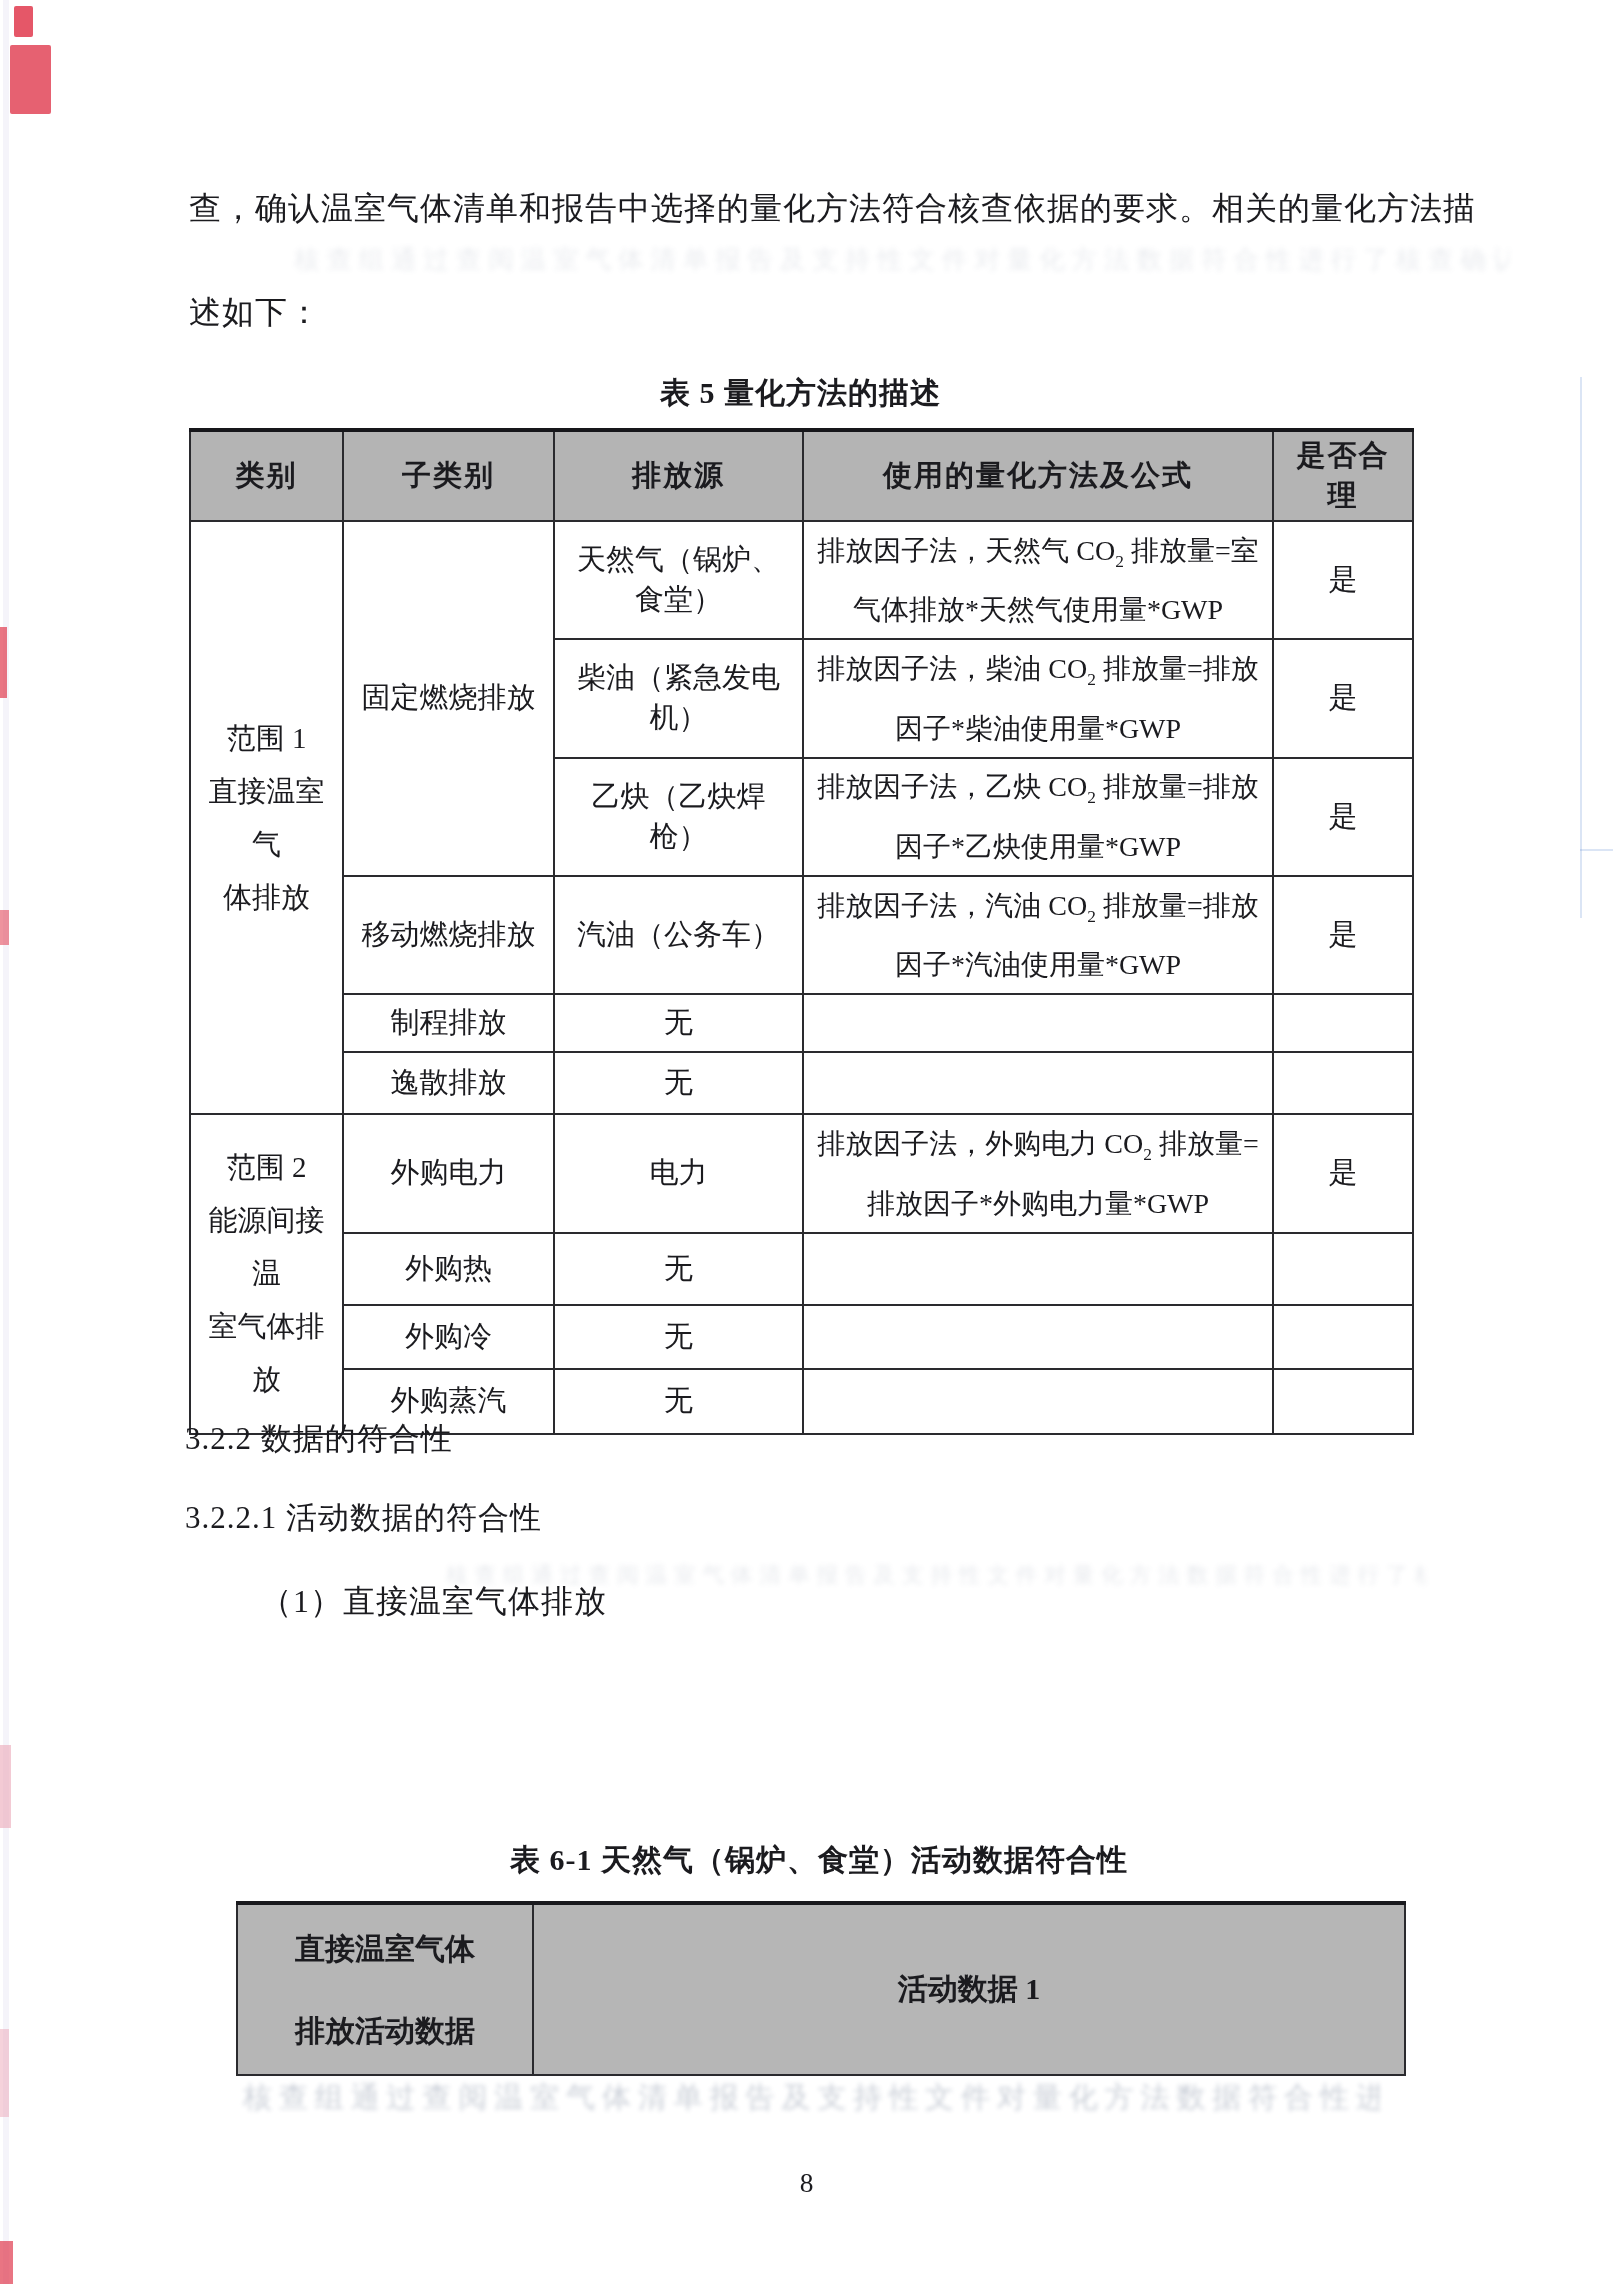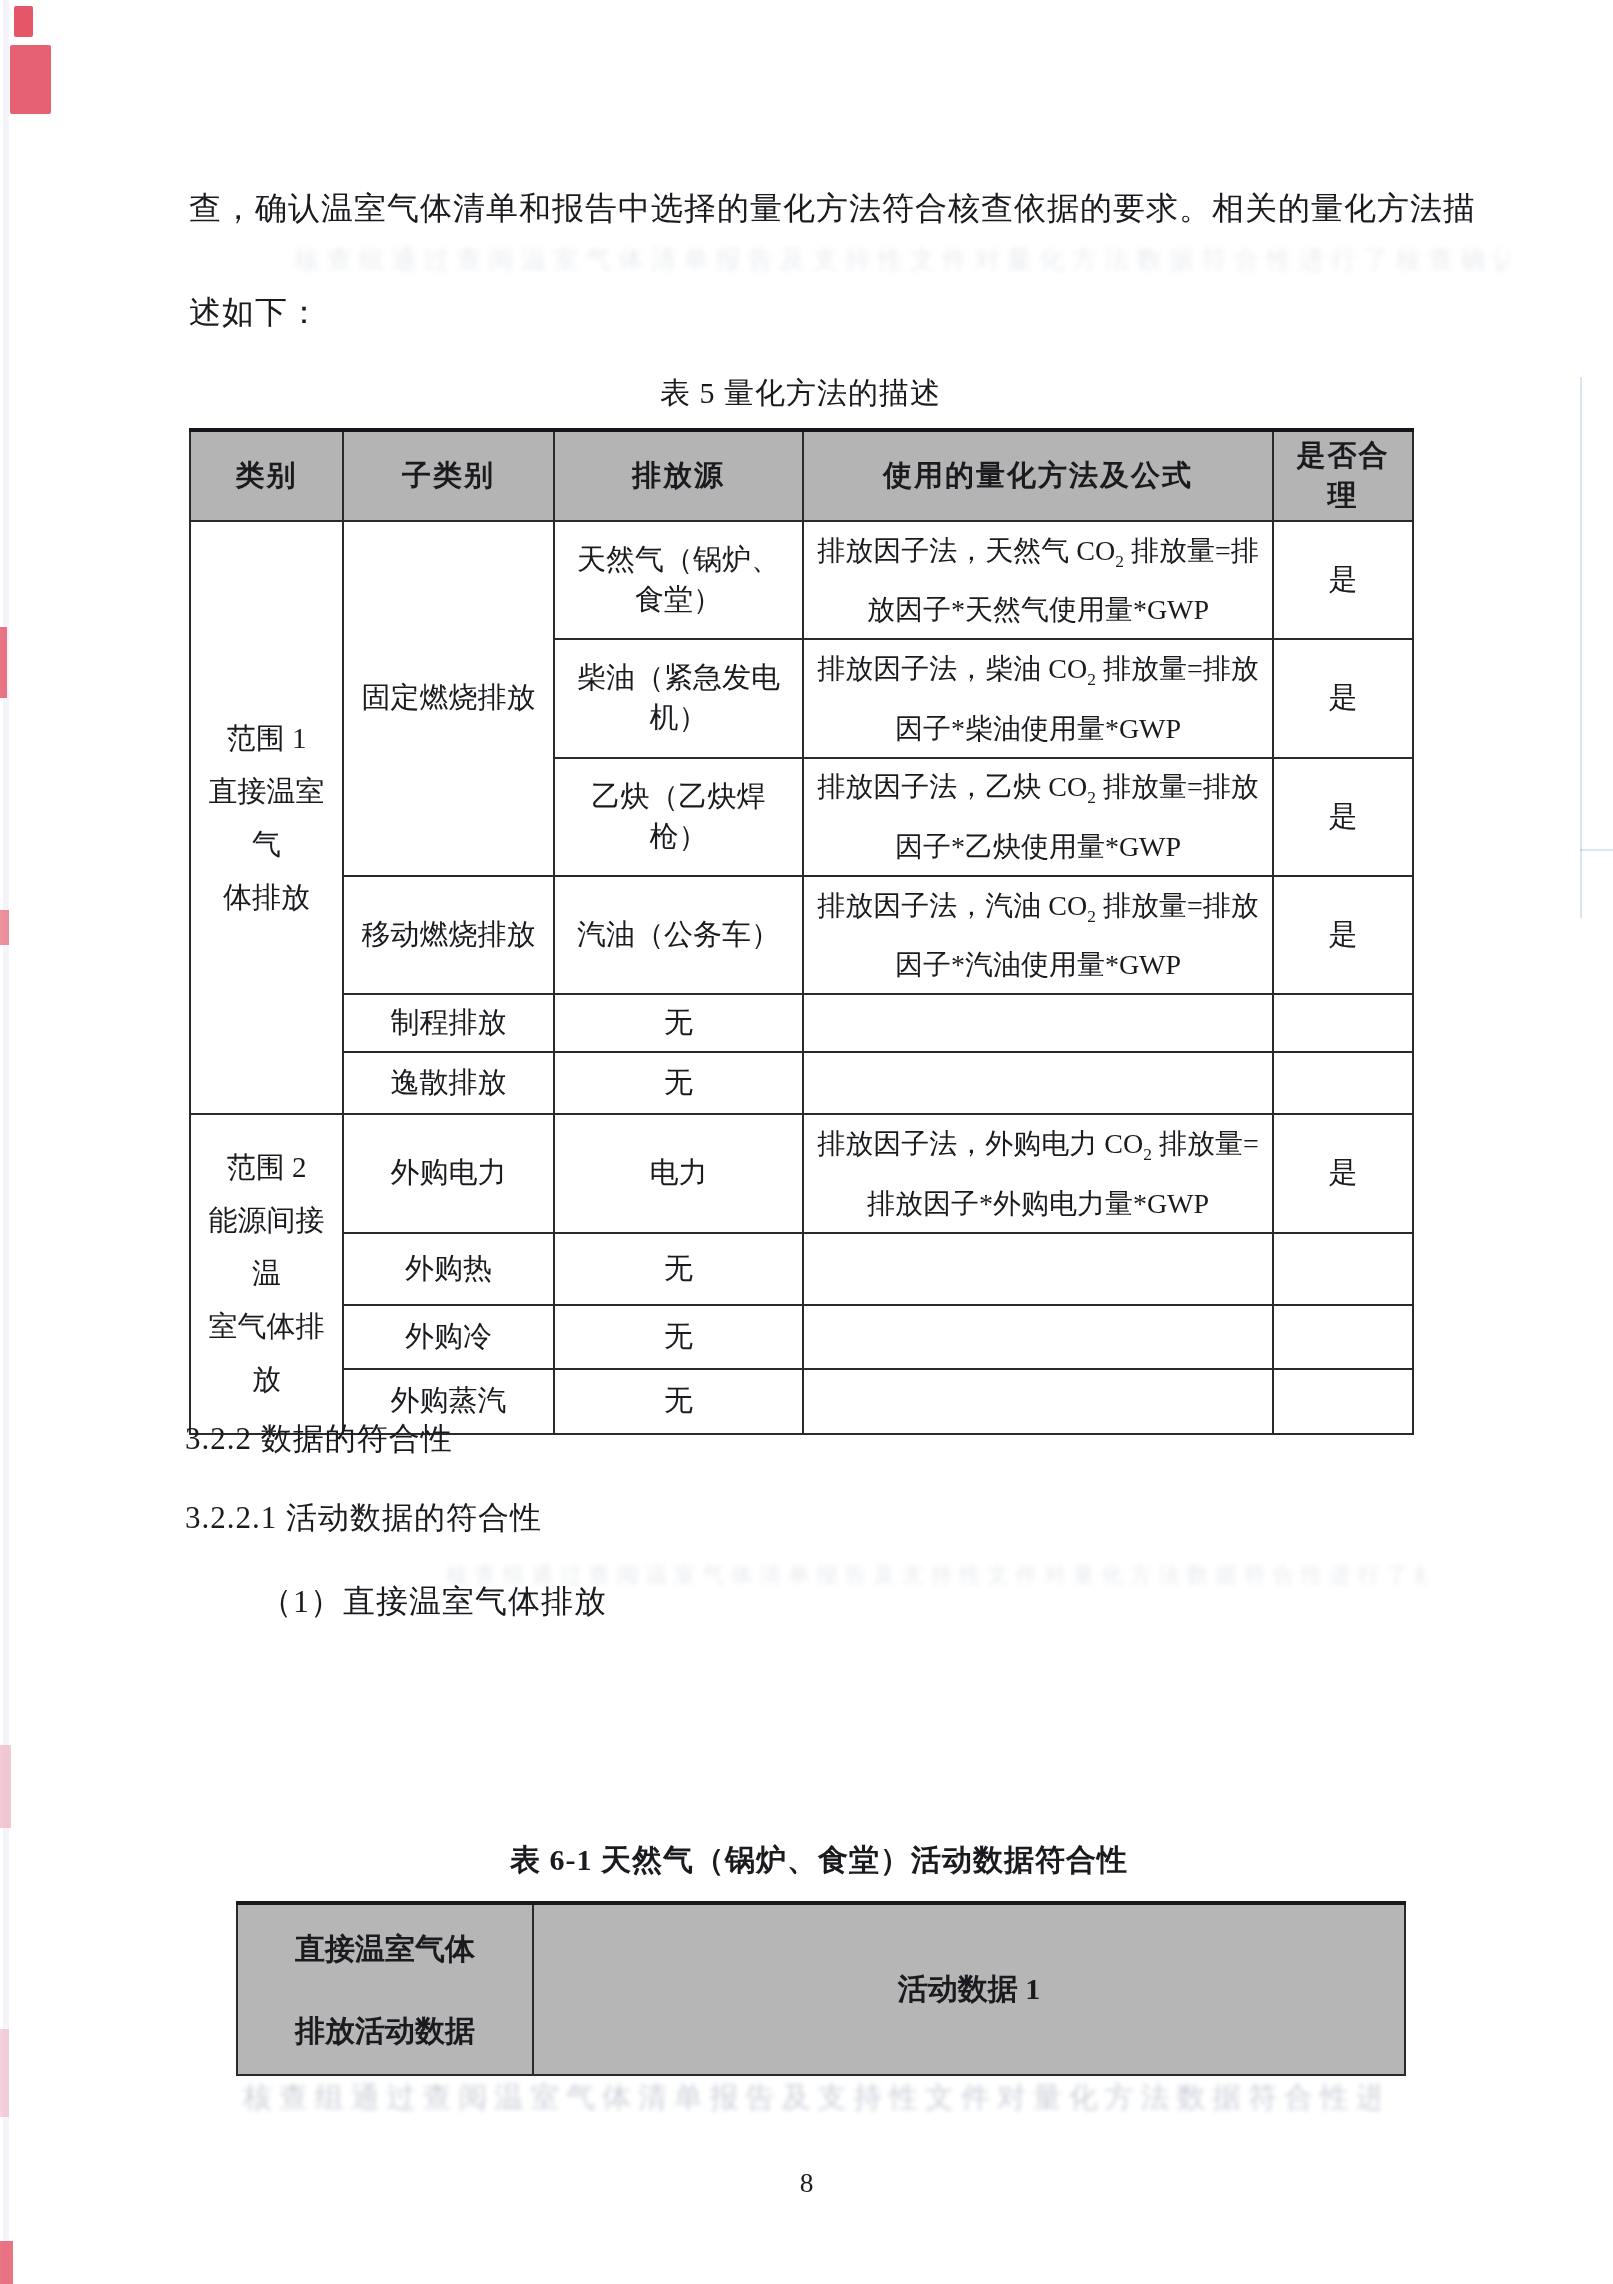--- a/index.html
+++ b/index.html
@@ -15,21 +15,21 @@
   .para{
     position:absolute;left:189px;width:1245px;
     font-size:32px;line-height:45px;letter-spacing:1px;
     white-space:nowrap;
   }
   .para.l1{top:186px;}
   .para.l2{top:290px;}
   
   .t5-title{
     position:absolute;left:189px;top:373px;width:1223px;
-    text-align:center;font-size:30px;font-weight:normal;letter-spacing:1px;
+    text-align:center;font-size:30px;font-weight:bold;letter-spacing:1px;
   }
   
   table.t5{
     position:absolute;left:189px;top:428px;width:1223px;
     border-collapse:collapse;table-layout:fixed;
     border:2.9px solid #16161a;border-top-width:4.9px;
     font-size:29px;
   }
   table.t5 td,table.t5 th{
     border:2px solid #2a2a2e;
@@ -143,21 +143,21 @@
       <th>排放源</th>
       <th>使用的量化方法及公式</th>
       <th>是否合理</th>
     </tr>
     <tr style="height:107px">
       <td class="cat" rowspan="6">范围 1
 直接温室气
 体排放</td>
       <td rowspan="3">固定燃烧排放</td>
       <td>天然气（锅炉、食堂）</td>
-      <td class="method"><span>排放因子法，天然气 CO</span><sub>2</sub><span> 排放量=排放因子*天然气使用量*GWP</span></td>
+      <td class="method"><span>排放因子法，天然气 CO</span><sub>2</sub><span> 排放量=室气体排放*天然气使用量*GWP</span></td>
       <td>是</td>
     </tr>
     <tr style="height:107px">
       <td>柴油（紧急发电机）</td>
       <td class="method"><span>排放因子法，柴油 CO</span><sub>2</sub><span> 排放量=排放因子*柴油使用量*GWP</span></td>
       <td>是</td>
     </tr>
     <tr style="height:115px">
       <td>乙炔（乙炔焊枪）</td>
       <td class="method"><span>排放因子法，乙炔 CO</span><sub>2</sub><span> 排放量=排放因子*乙炔使用量*GWP</span></td>

